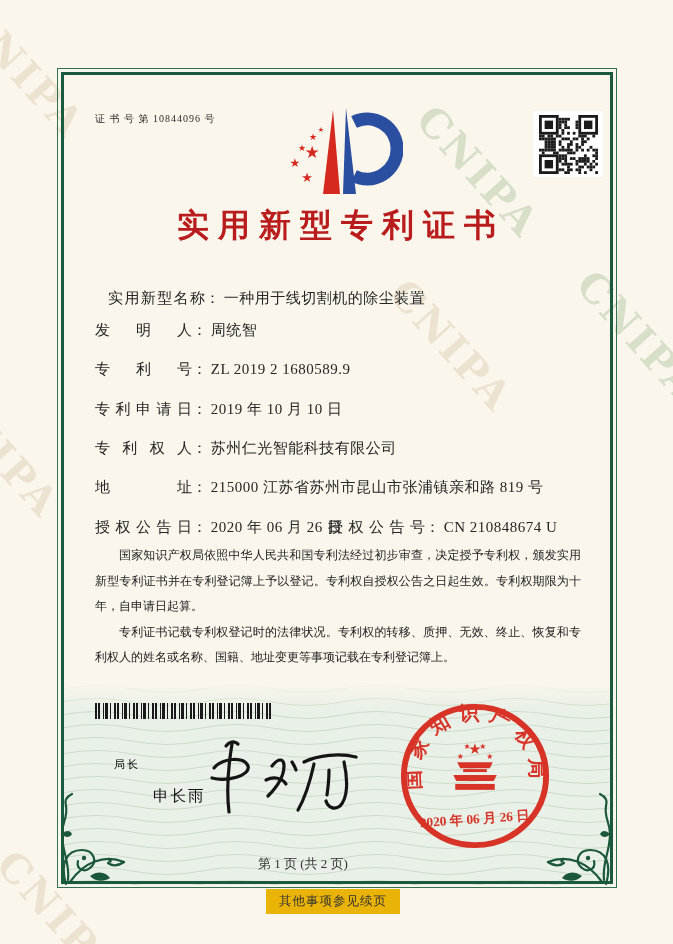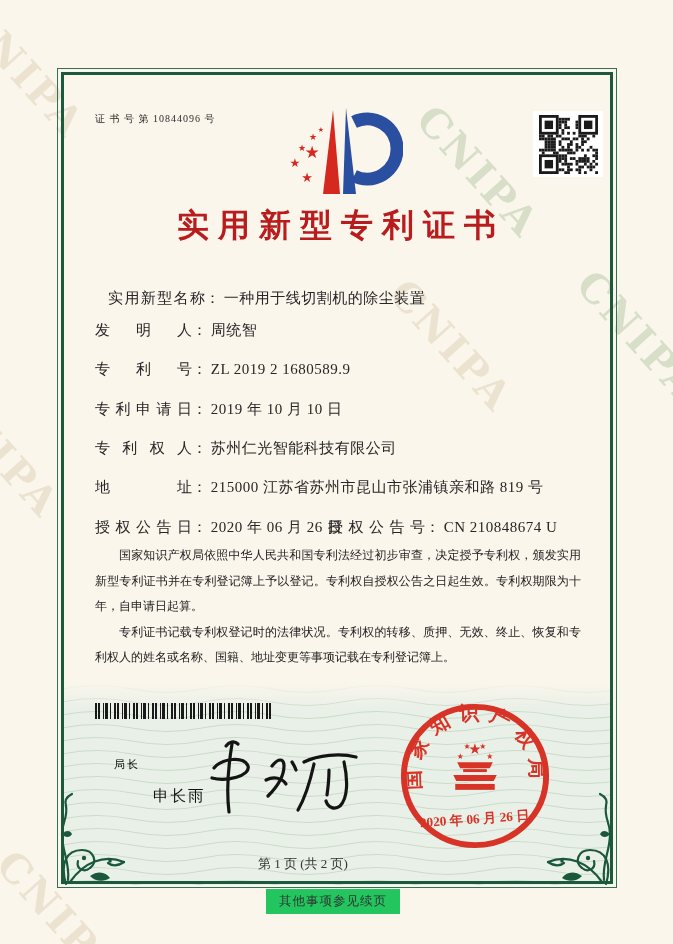--- a/index.html
+++ b/index.html
@@ -53,21 +53,21 @@
 
   #director-title{position:absolute;left:114px;top:757px;font-size:11px;letter-spacing:2px;
       color:#000000;font-family:"DejaVu Sans","Liberation Sans",sans-serif;}
   #director-name{position:absolute;left:114px;top:786px;font-size:15.5px;letter-spacing:2px;
       color:#111;font-family:"DejaVu Sans","Liberation Sans",sans-serif;margin-left:39px;}
   #signature{position:absolute;left:196px;top:738px;}
   #seal{position:absolute;left:396px;top:698px;opacity:.94;}
 
   #page-info{position:absolute;left:57px;top:855px;width:492px;text-align:center;
       font-size:13px;color:#333;}
-  #cont-note{position:absolute;left:266px;top:889px;background:#22c55e;padding:4px 13px;
+  #cont-note{position:absolute;left:266px;top:889px;background:#eab308;padding:4px 13px;
       font-size:12.5px;color:#333;letter-spacing:1px;}
 
   .flourish{position:absolute;z-index:5;}
 </style>
 </head>
 <body>
 
 <div id="page">
 
   <div class="wm beige" style="left:-30px;top:-12px;">CNIPA</div>

